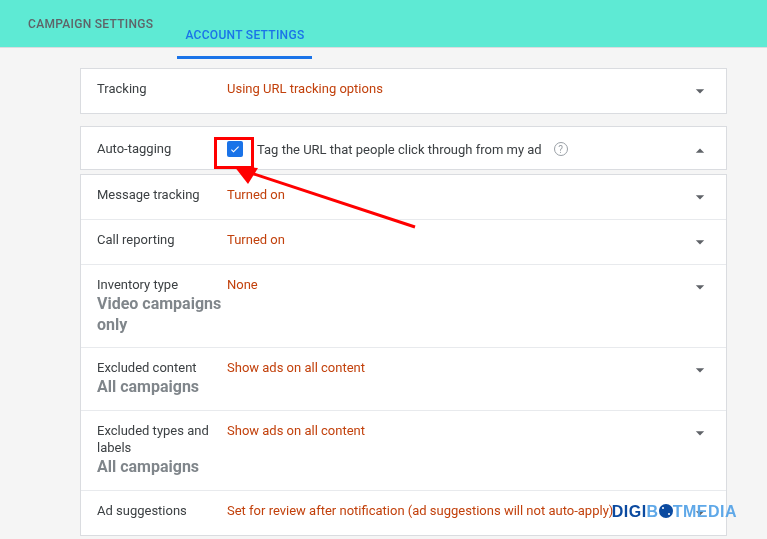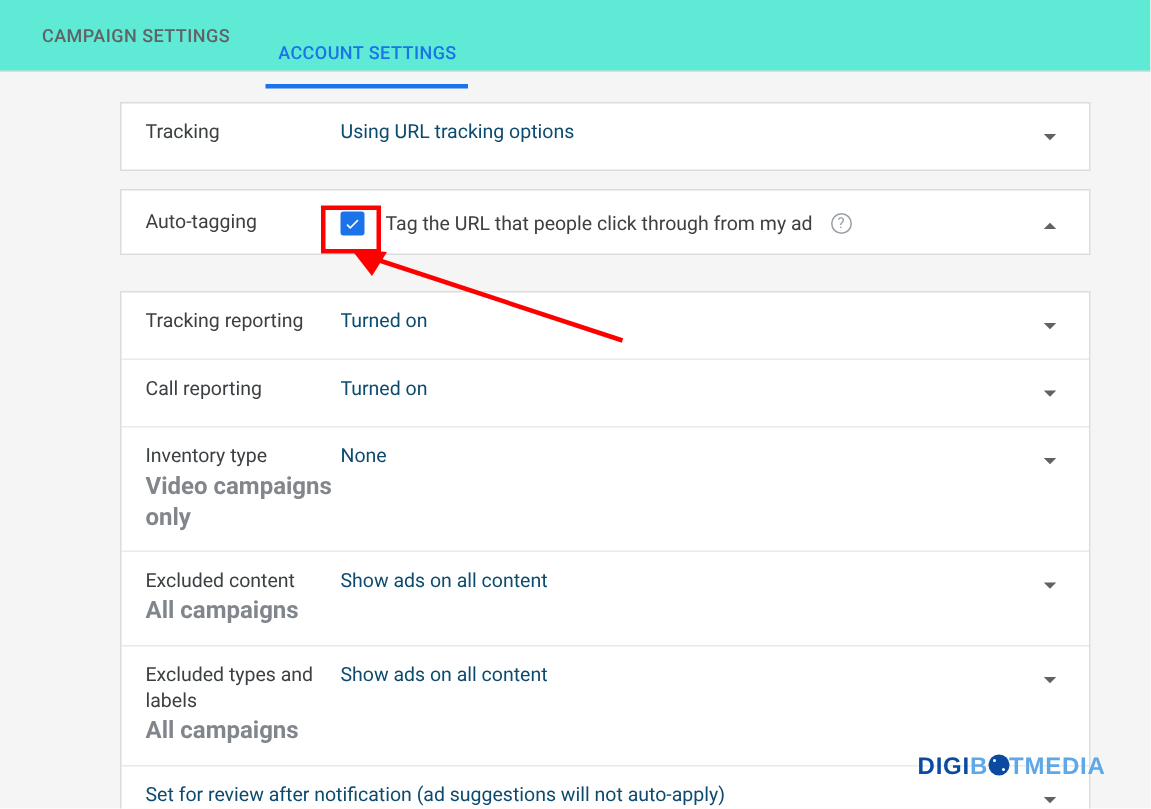--- a/index.html
+++ b/index.html
@@ -71,33 +71,33 @@
   }
   .row-label .sub {
     display: block;
     font-size: 16px;
     color: #80868b;
     font-weight: bold;
   }
   .row-value {
     flex: 1;
     font-size: 13px;
-    color: #0c4a6e;
+    color: #c2410c;
   }
   .chev {
     width: 20px;
     height: 20px;
     color: #5f6368;
     flex-shrink: 0;
   }
   
   .expanded {
     background: #fff;
     border: 1px solid #dadce0;
-    margin-bottom: 24px;
+    margin-bottom: 4px;
   }
   .exp-header {
     display: flex;
     align-items: flex-start;
     padding: 14px 16px 8px 16px;
   }
   .exp-body {
     display: flex;
     align-items: center;
     gap: 8px;
@@ -208,21 +208,21 @@
         <span class="help">?</span>
       </div>
       <svg class="chev" viewBox="0 0 24 24">
           <path fill="currentColor" d="M7 14l5-5 5 5z"></path>
         </svg>
     </div>
   </div>
 
   <div class="panel" id="rows">
       <div class="row">
-        <div class="row-label">Tracking reporting</div>
+        <div class="row-label">Message tracking</div>
         <div class="row-value">Turned on</div>
         <svg class="chev" viewBox="0 0 24 24">
           <path fill="currentColor" d="M7 10l5 5 5-5z"></path>
         </svg>
       </div>
       <div class="row">
         <div class="row-label">Call reporting</div>
         <div class="row-value">Turned on</div>
         <svg class="chev" viewBox="0 0 24 24">
           <path fill="currentColor" d="M7 10l5 5 5-5z"></path>
@@ -243,20 +243,21 @@
         </svg>
       </div>
       <div class="row">
         <div class="row-label">Excluded types and labels<span class="sub">All campaigns</span></div>
         <div class="row-value">Show ads on all content</div>
         <svg class="chev" viewBox="0 0 24 24">
           <path fill="currentColor" d="M7 10l5 5 5-5z"></path>
         </svg>
       </div>
       <div class="row">
+        <div class="row-label">Ad suggestions</div>
         <div class="row-value">Set for review after notification (ad suggestions will not auto-apply)</div>
         <svg class="chev" viewBox="0 0 24 24">
           <path fill="currentColor" d="M7 10l5 5 5-5z"></path>
         </svg>
       </div>
     </div>
 
 </div>
 
 <div class="anno-box" style="left:214px; top:137px; width:40px; height:32px;"></div>

